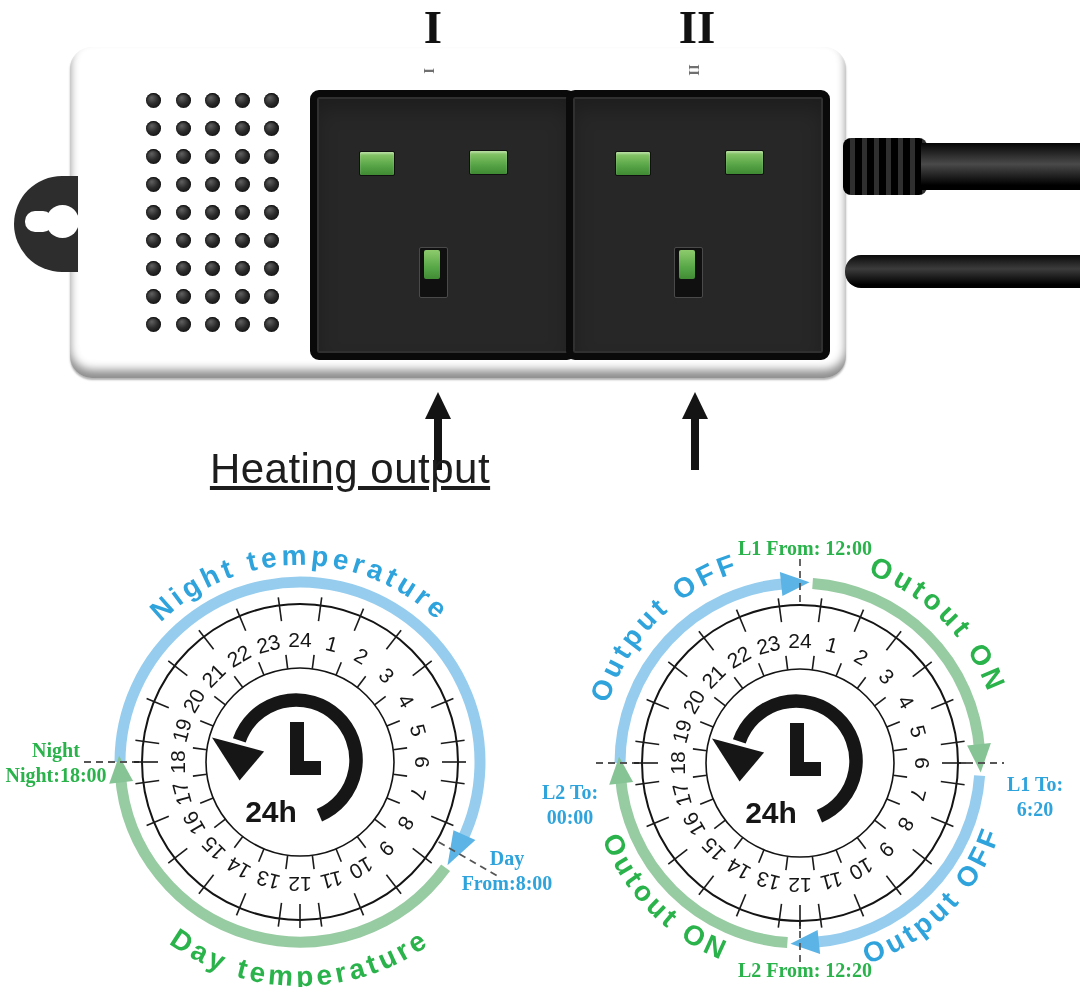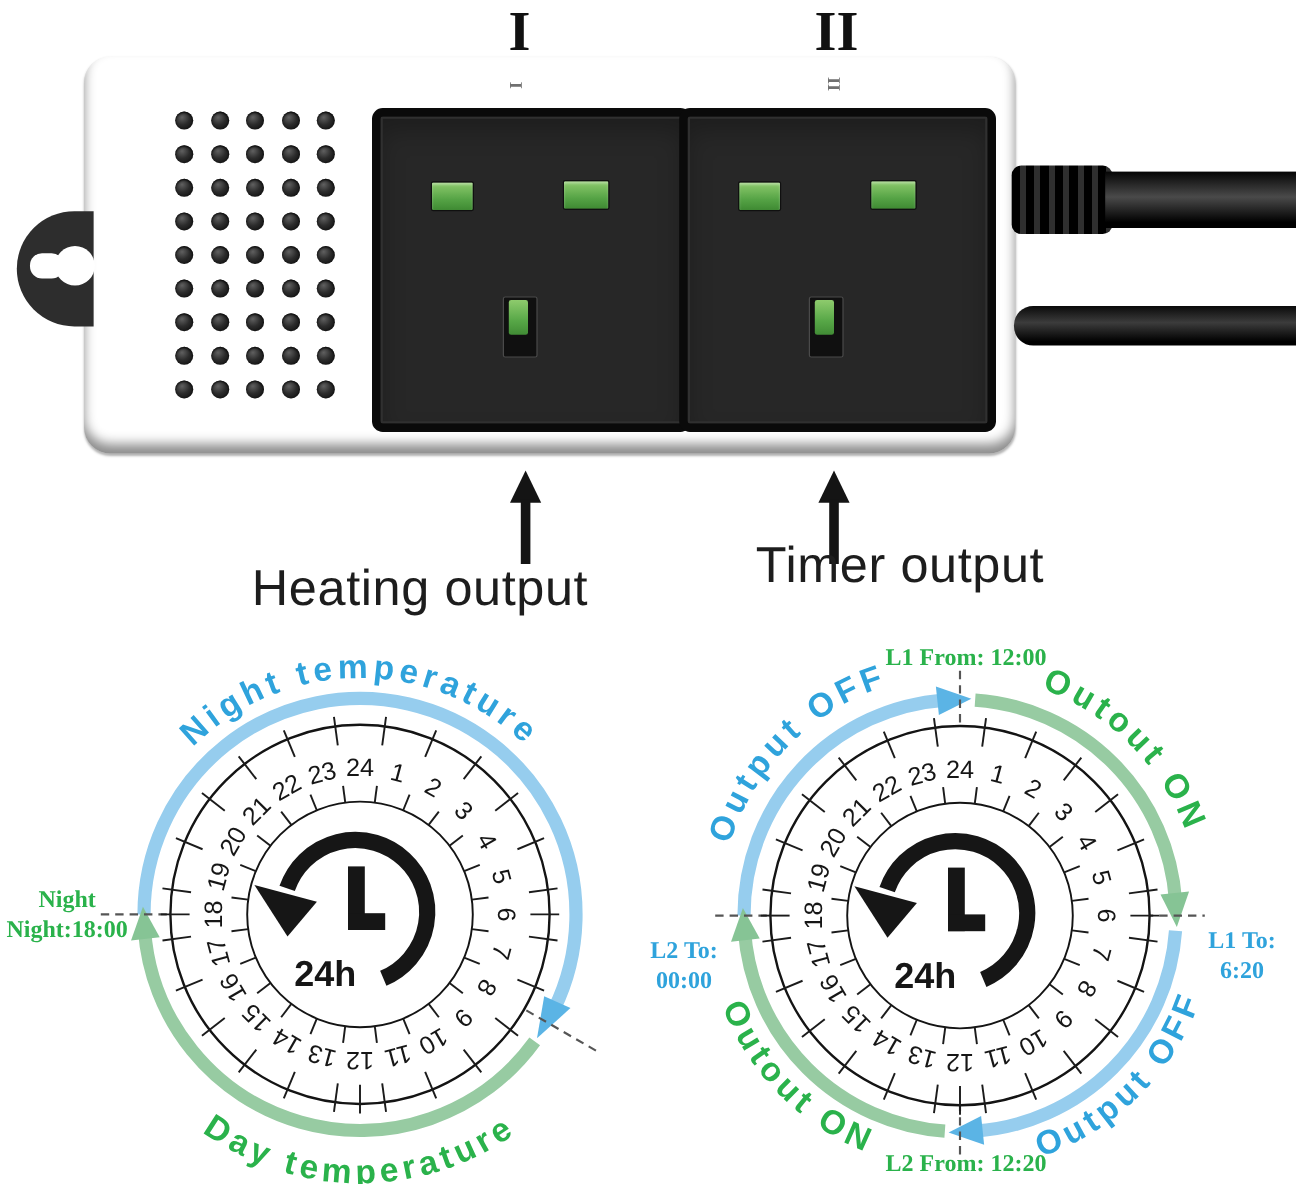--- a/index.html
+++ b/index.html
@@ -150,22 +150,21 @@
 
   <div class="cable" id="strain-relief"></div>
   <div class="cable" id="cable-top"></div>
   <div class="cable" id="cable-bottom"></div>
 
   <div class="up-arrow-head" style="left:425px;top:392px;"></div>
   <div class="up-arrow-stem" style="left:434px;top:416px;"></div>
   <div class="up-arrow-head" style="left:682px;top:392px;"></div>
   <div class="up-arrow-stem" style="left:691px;top:416px;"></div>
 
-  <div class="callout-label" style="left:170px;top:466px;">Heating output</div>
-  <div class="callout-label" style="left:570px;top:447px;">Timer output</div>
+  <div class="callout-label" style="left:170px;top:445px;text-decoration:underline;">Heating output</div>
 
   <svg class="abs" style="left:78px;top:532px;" width="444" height="458" viewBox="0 0 444 458">
     <defs>
       <path id="lt-top" d="M 36.9 162.6 A 197 197 0 0 1 407.1 162.6"></path>
       <path id="lt-bot" d="M 45.5 367.9 A 224 224 0 0 0 398.5 367.9"></path>
       <g id="icon24">
         <path class="icon-ring" d="M -56.7 -19.6 A 60 60 0 1 1 23.4 55.2"></path>
         <polygon class="icon-ink" points="-31.9,-8.5 -84,-22.5 -56.4,20.5"></polygon>
         <rect class="icon-ink" x="-6" y="-38" width="14" height="53"></rect>
         <rect class="icon-ink" x="-6" y="1" width="31" height="14"></rect>
@@ -269,20 +268,24 @@
     </text>
     <text class="ctext-green">
       <textPath href="#lt-bot" startOffset="50%" text-anchor="middle">Day temperature</textPath>
     </text>
   </svg>
 
   <div class="side-label lbl-green" style="left:0px;top:738px;width:112px;">
     <div>Night</div>
     <div>Night:18:00</div>
   </div>
+  <div class="side-label lbl-blue" style="left:446px;top:846px;width:122px;">
+    <div>Day</div>
+    <div>From:8:00</div>
+  </div>
 
   <svg class="abs" style="left:578px;top:533px;" width="444" height="458" viewBox="0 0 444 458">
     <defs>
       <path id="rt-tl" d="M 23 202.1 A 201 201 0 0 1 194 31"></path>
       <path id="rt-tr" d="M 250 31 A 201 201 0 0 1 421 202.1"></path>
       <path id="rt-br" d="M 251.5 439.9 A 212 212 0 0 0 431.9 259.5"></path>
       <path id="rt-bl" d="M 12.1 259.5 A 212 212 0 0 0 192.5 439.9"></path>
     </defs>
 
     <path class="arc-blue" d="M 42 230 A 180 180 0 0 1 209.4 50.4"></path>

